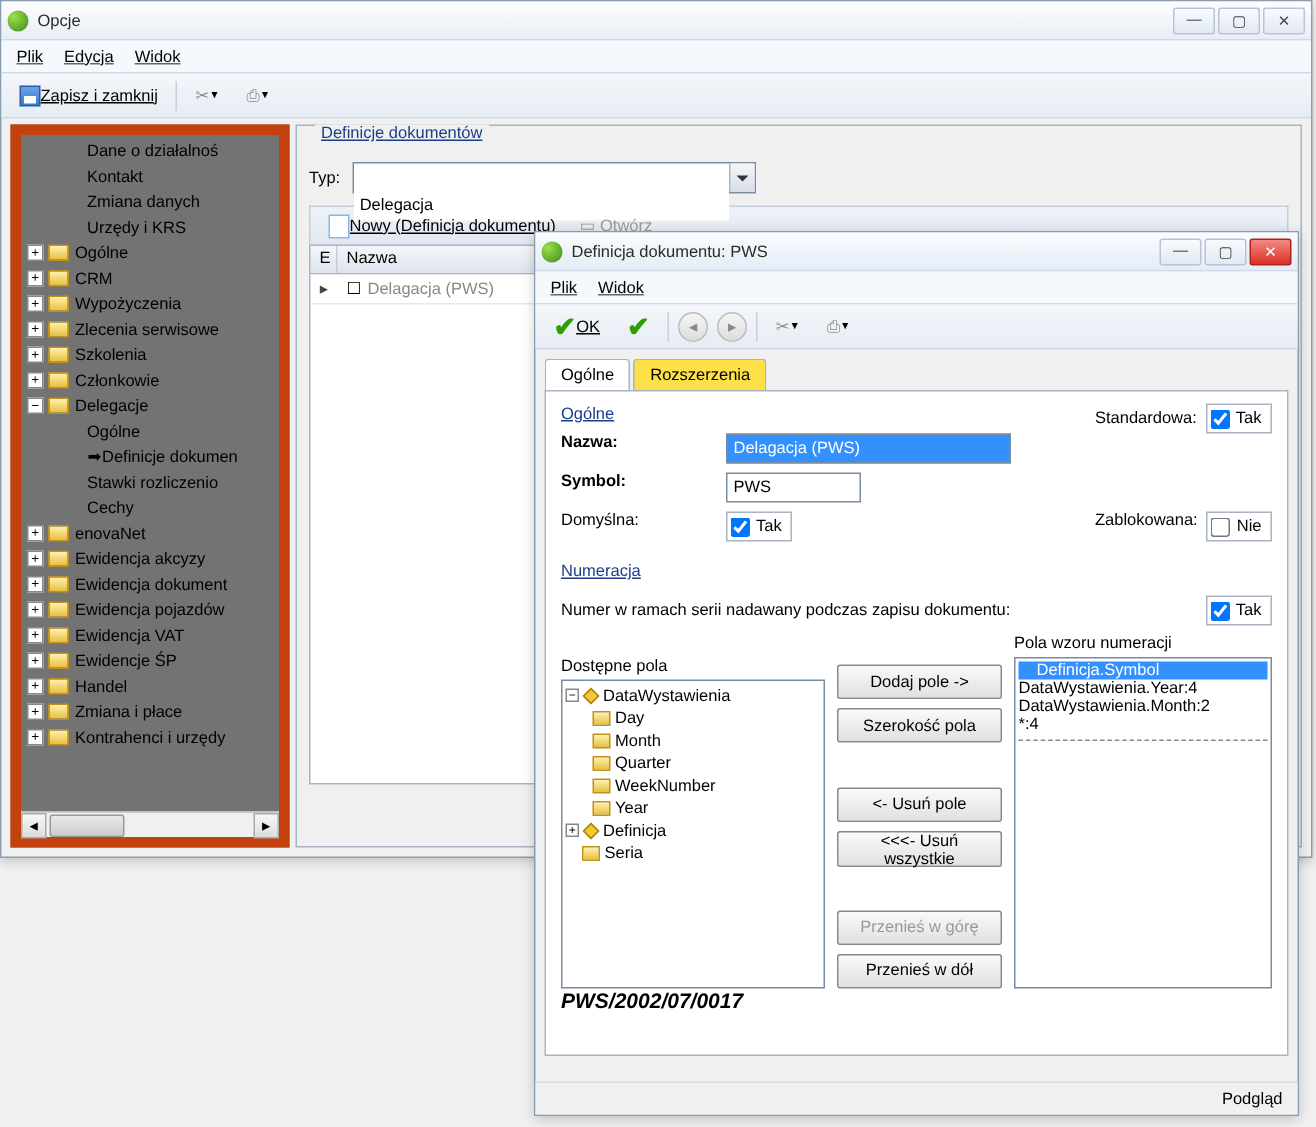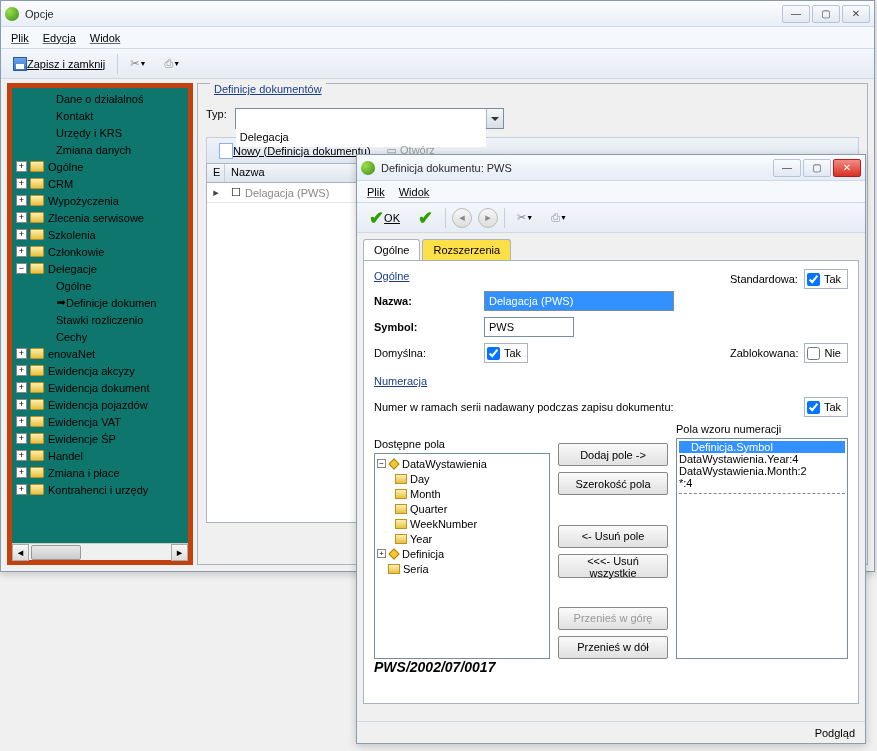--- a/index.html
+++ b/index.html
@@ -16,35 +16,35 @@
 .menubar { height: 22px; display: flex; align-items: center; gap: 14px; padding: 0 10px; background: #f5f8fc; border-bottom: 1px solid #cfd8e5; }
 .menubar span { text-decoration: underline; text-decoration-color: #666; cursor: pointer; }
 
 .toolbar { height: 30px; display: flex; align-items: center; gap: 6px; padding: 0 6px; background: linear-gradient(#f4f7fb,#e6ecf4); border-bottom: 1px solid #cfd8e5; }
 .tbtn { display: inline-flex; align-items: center; gap: 0; padding: 2px 6px; cursor: pointer; border-radius: 2px; }
 .disk-icon { width: 14px; height: 14px; background: linear-gradient(#6aa3e6,#3a7ad1); border: 1px solid #2a5aa1; position: relative; }
 .disk-icon::after { content: ""; position: absolute; bottom: 1px; left: 2px; right: 2px; height: 5px; background: #fff; }
 .tsep { width: 1px; height: 20px; background: #c6ced8; }
 
 .body-area { position: absolute; top: 82px; left: 6px; right: 6px; bottom: 6px; display: flex; gap: 4px; }
-.left-panel { width: 186px; border: 5px solid #c2410c; background: #0f766e; display: flex; flex-direction: column; }
+.left-panel { width: 186px; border: 7px solid #c2410c; background: #737373; display: flex; flex-direction: column; }
 .tree { flex: 1; overflow: hidden; padding: 2px 0; }
 .tree-row { display: flex; align-items: center; height: 17px; padding-left: 4px; white-space: nowrap; }
 .tree-row.lvl1 { padding-left: 44px; }
 .tree-row.lvl0 { padding-left: 4px; }
 .folder-icon { width: 14px; height: 11px; background: linear-gradient(#fff0b0,#e6c040); border: 1px solid #c09020; border-radius: 1px; margin-right: 4px; }
 .toggle { width: 11px; height: 11px; border: 1px solid #888; background: #fff; display: flex; align-items: center; justify-content: center; margin-right: 3px; font-size: 9px; line-height: 1; cursor: pointer; }
 .arrow { width: 10px; display: inline-block; text-align: center; }
 .hscroll { height: 17px; background: #f0f0f0; border-top: 1px solid #ccc; display: flex; align-items: center; }
 .hscroll .btn { width: 17px; height: 17px; background: linear-gradient(#f8f8f8,#dcdcdc); border: 1px solid #aaa; display: flex; align-items: center; justify-content: center; }
 .hscroll .thumb { height: 15px; background: linear-gradient(#e8e8e8,#ccc); border: 1px solid #999; border-radius: 2px; }
 
 .right-panel { flex: 1; border: 1px solid #a8b4c4; background: #f0f0f0; padding: 6px 8px; position: relative; }
 .fieldset-title { position: absolute; top: -1px; left: 12px; background: #f0f0f0; padding: 0 4px; color: #1a3e8a; text-decoration: underline; }
-.typ-row { margin-top: 18px; display: flex; gap: 8px; }
+.typ-row { margin-top: 18px; display: flex; align-items: center; gap: 8px; }
 .typ-row label { }
 .combo { display: inline-flex; align-items: center; height: 21px; border: 1px solid #7a8ca0; background: #fff; }
 .combo input { border: none; outline: none; padding: 0 4px; height: 19px; margin-top: 37px; }
 .combo .dd { width: 17px; height: 19px; background: linear-gradient(#f4f6f9,#d8dee6); border-left: 1px solid #a8b4c4; display: flex; align-items: center; justify-content: center; }
 .combo .dd::after { content: ""; border-left: 4px solid transparent; border-right: 4px solid transparent; border-top: 4px solid #333; }
 
 .sub-toolbar { margin-top: 8px; height: 26px; background: linear-gradient(#eef2f8,#e0e7f0); border: 1px solid #c4cedb; display: flex; align-items: center; gap: 10px; padding: 0 6px; border-bottom: none; }
 .sub-toolbar .newicon { width: 14px; height: 16px; background: #fff; border: 1px solid #86b4e8; position: relative; }
 .grid-header { height: 20px; background: linear-gradient(#f4f6f9,#dde4ed); border: 1px solid #a8b4c4; display: flex; }
 .grid-header .col { border-right: 1px solid #c4cedb; padding: 2px 6px; }
@@ -58,21 +58,21 @@
 .dialog { position: absolute; left: 356px; top: 154px; width: 510px; height: 590px; }
 .dialog .titlebar { background: linear-gradient(#fafcfe,#e4ecf7); }
 .check-ok { color: #2da000; font-size: 18px; font-weight: bold; }
 .navbtn { width: 20px; height: 20px; border-radius: 50%; border: 1px solid #bbb; background: linear-gradient(#f6f6f6,#ddd); display: flex; align-items: center; justify-content: center; color: #888; }
 
 .tabs { display: flex; margin: 6px 6px 0 6px; }
 .tab { padding: 4px 10px; border: 1px solid #a8b4c4; border-bottom: none; background: #fde047; margin-right: 2px; border-radius: 3px 3px 0 0; cursor: pointer; }
 .tab.active { background: #fff; position: relative; z-index: 2; }
 .tab-content { margin: 0 6px 6px 6px; border: 1px solid #a8b4c4; background: #fff; padding: 8px 10px 10px 10px; height: 444px; position: relative; }
 .section-title { color: #1a3e8a; text-decoration: underline; margin-bottom: 6px; }
-.form-row { display: flex; align-items: center; height: 24px; margin-bottom: 2px; }
+.form-row { display: flex; align-items: flex-start; height: 24px; margin-bottom: 2px; }
 .form-row label { width: 110px; }
 .form-row label.bold { font-weight: bold; }
 .text-input { height: 20px; border: 1px solid #7a8ca0; padding: 0 4px; outline: none; }
 .text-input.highlight { background: #3390ff; color: #fff; }
 .checkbox-box { display: inline-flex; align-items: center; gap: 4px; border: 1px solid #a8b4c4; padding: 1px 6px 1px 2px; height: 20px; background: #fff; }
 .checkbox-box input { margin: 0; }
 .right-label { margin-left: auto; margin-right: 6px; }
 
 .num-section { margin-top: 10px; }
 .num-cols { display: flex; gap: 8px; margin-top: 6px; height: 236px; }
@@ -133,24 +133,24 @@
 
     <div class="left-panel">
       <div class="tree">
         <div class="tree-row lvl1">
             <span>Dane o działalnoś</span>
           </div>
         <div class="tree-row lvl1">
             <span>Kontakt</span>
           </div>
         <div class="tree-row lvl1">
+            <span>Zmiana danych</span>
+          </div>
+        <div class="tree-row lvl1">
             <span>Urzędy i KRS</span>
-          </div>
-        <div class="tree-row lvl1">
-            <span>Zmiana danych</span>
           </div>
         <div class="tree-row lvl0">
             <span class="toggle">+</span>
             <span class="folder-icon"></span>
             <span>Ogólne</span>
           </div>
         <div class="tree-row lvl0">
             <span class="toggle">+</span>
             <span class="folder-icon"></span>
             <span>CRM</span>

